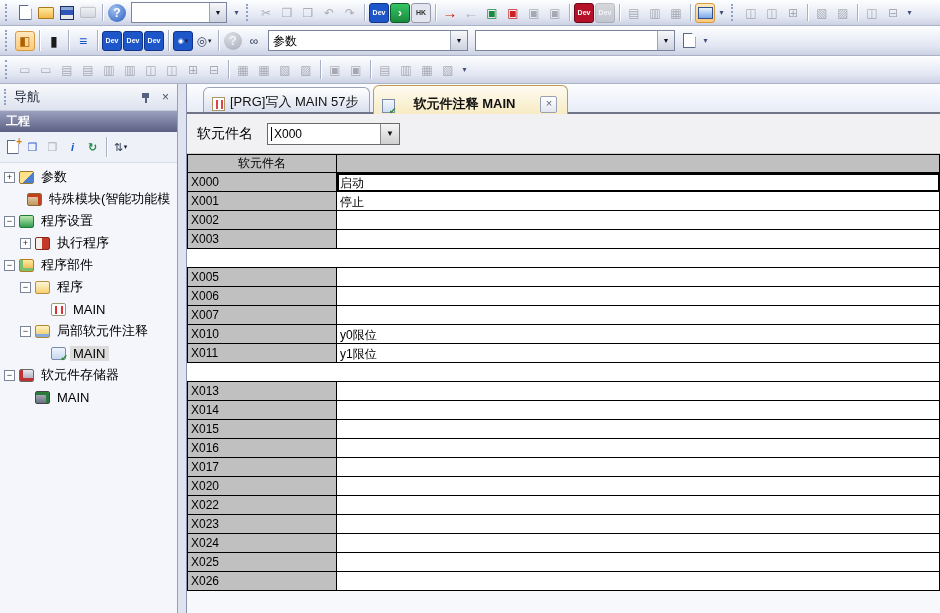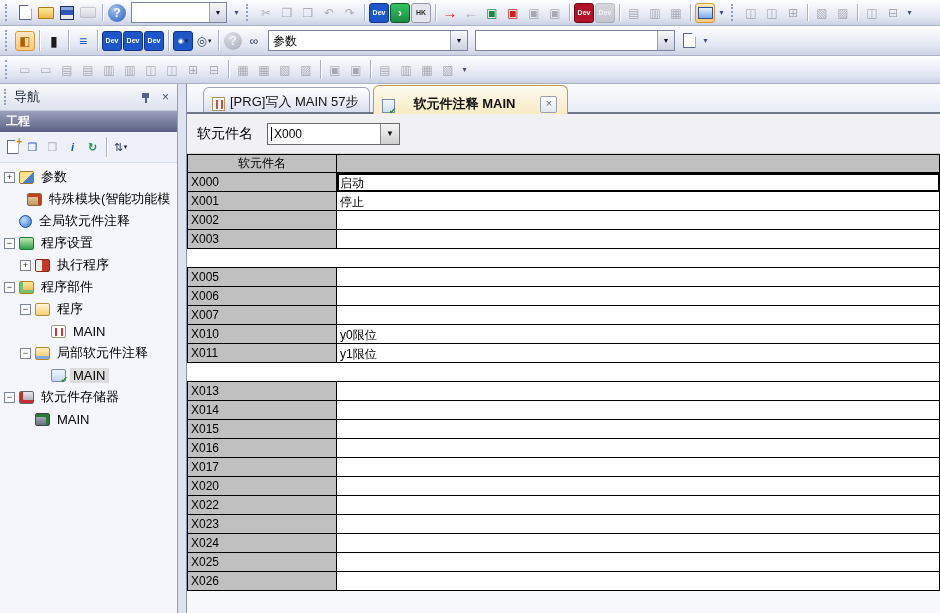--- a/index.html
+++ b/index.html
@@ -242,25 +242,20 @@
             <div class="texp">+</div>
             <div class="ticon t-parameter"></div>
             <div class="tlabel">参数</div>
           </div>
           <div class="trow" style="padding-left: 12px;">
             <div class="texp noexp">+</div>
             <div class="ticon t-special-module"></div>
             <div class="tlabel">特殊模块(智能功能模</div>
           </div>
           <div class="trow" style="padding-left: 4px;">
-            <div class="texp noexp">+</div>
-            <div class="ticon t-global-comment"></div>
-            <div class="tlabel">全局软元件注释</div>
-          </div>
-          <div class="trow" style="padding-left: 4px;">
             <div class="texp">−</div>
             <div class="ticon t-program-setting"></div>
             <div class="tlabel">程序设置</div>
           </div>
           <div class="trow" style="padding-left: 20px;">
             <div class="texp">+</div>
             <div class="ticon t-exec-program"></div>
             <div class="tlabel">执行程序</div>
           </div>
           <div class="trow" style="padding-left: 4px;">

